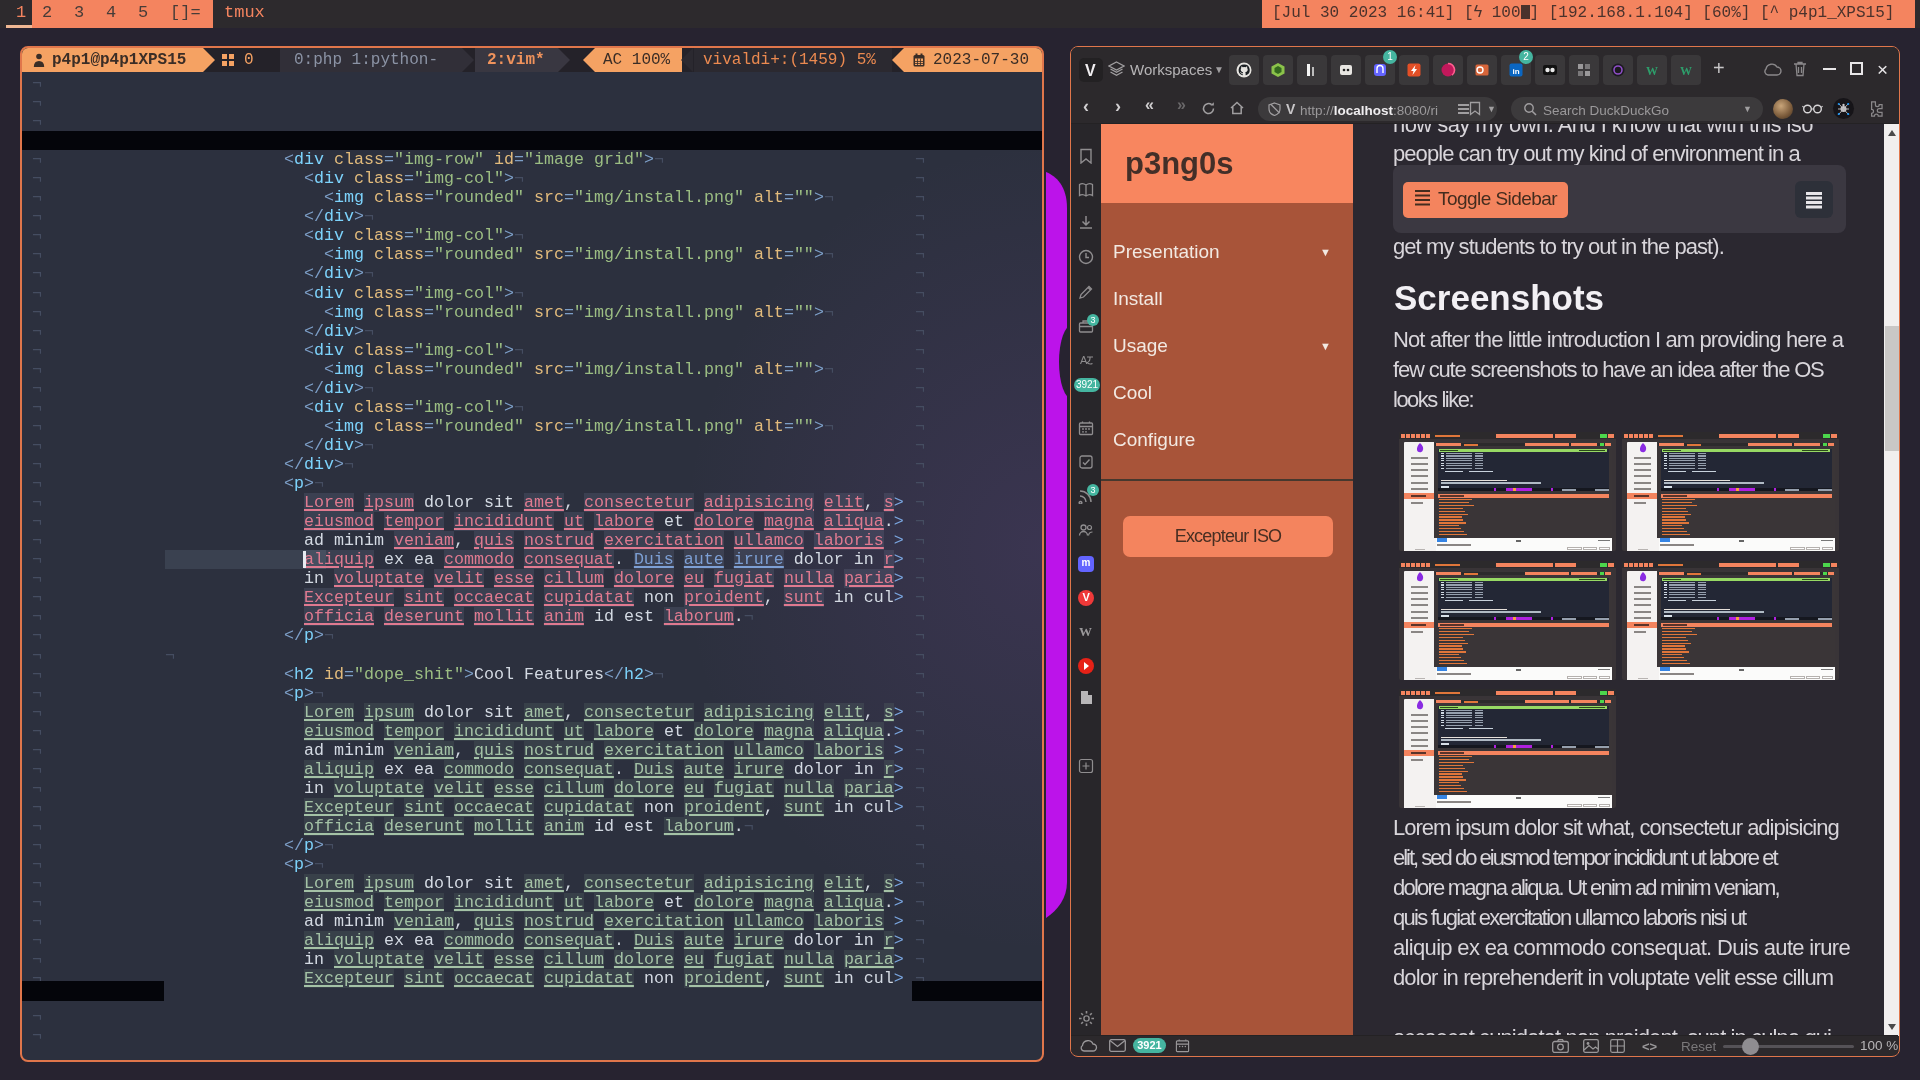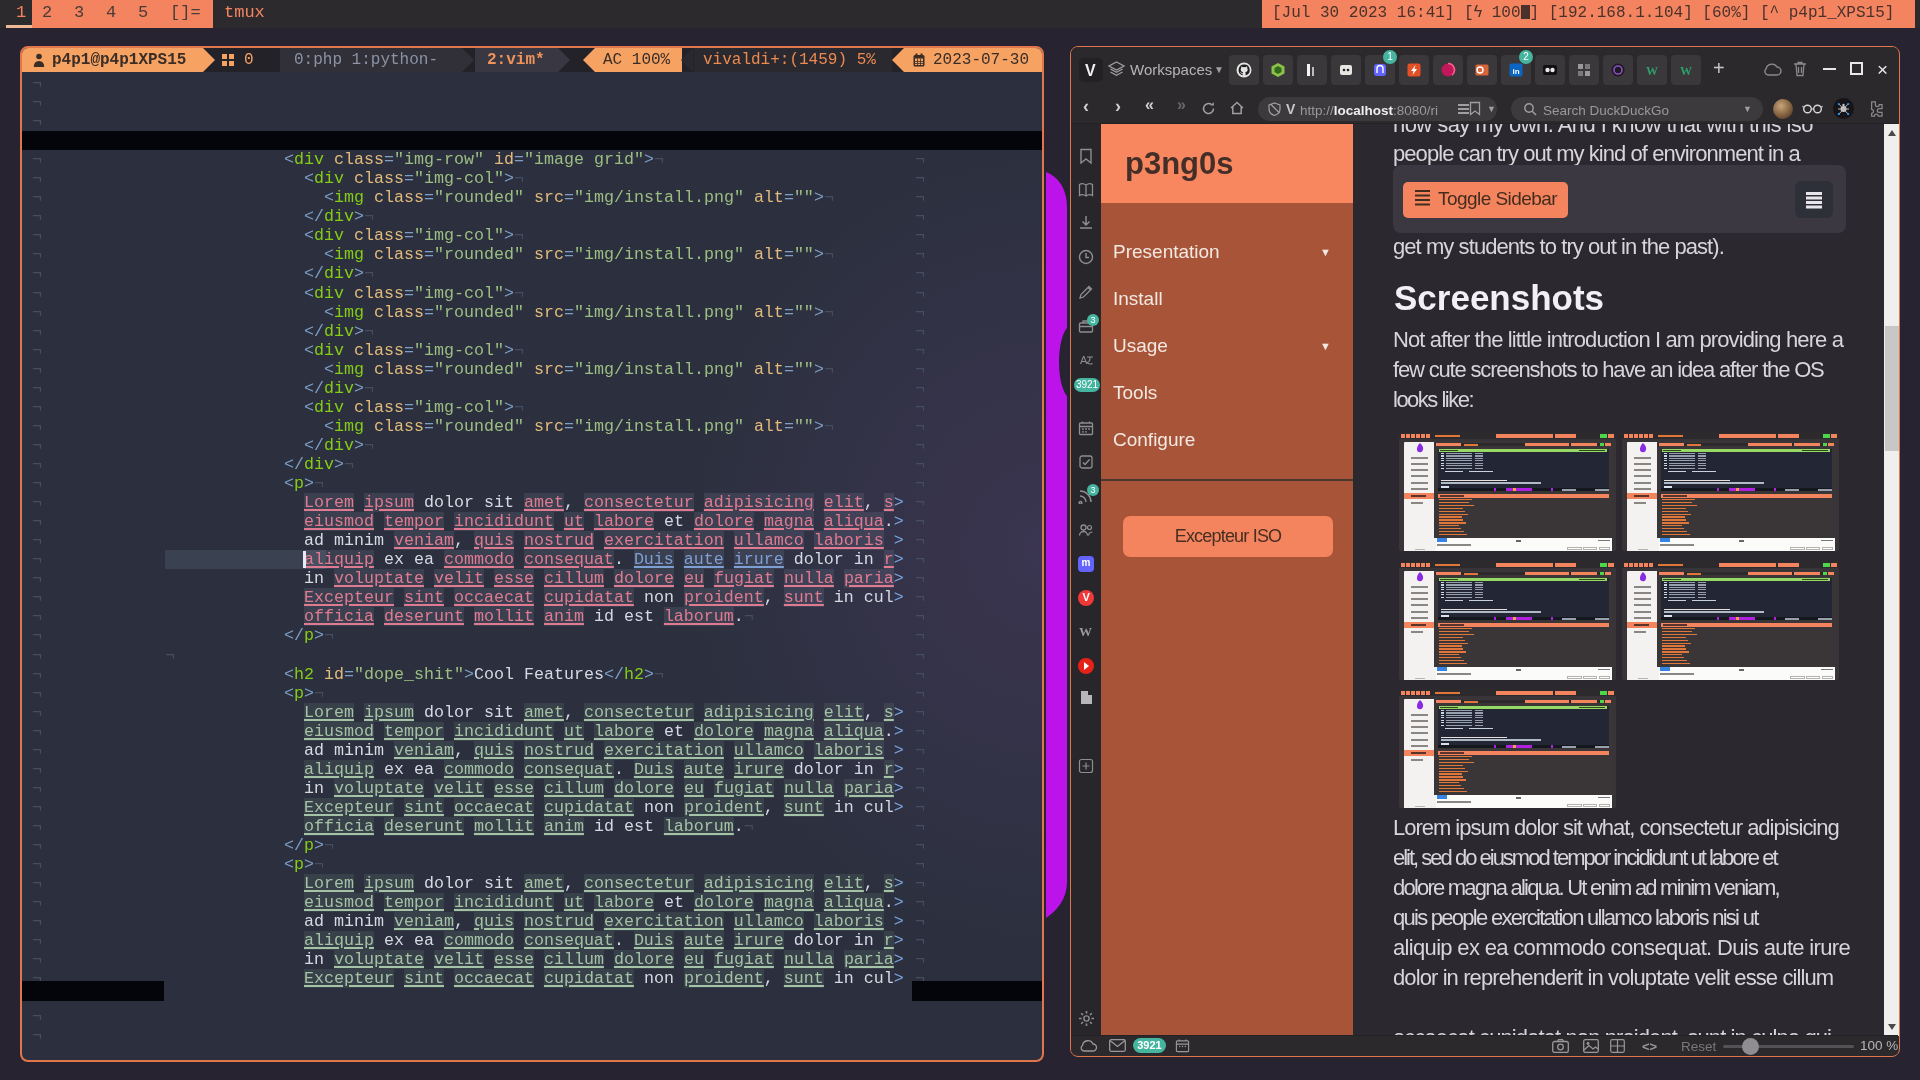--- a/index.html
+++ b/index.html
@@ -3,21 +3,21 @@
 *{margin:0;padding:0;box-sizing:border-box}
 html,body{width:1920px;height:1080px;overflow:hidden;background:#272330;font-family:"Liberation Sans",sans-serif}
 .abs{position:absolute}
 #tbar{position:absolute;left:0;top:0;width:1920px;height:28px;background:#2d2a2d;font-family:"Liberation Mono",monospace;font-size:17px;font-weight:400}
 #tbar .o{color:#f4845f}
 #tbar .bx{position:absolute;top:0;height:28px;background:#f4845f}
 #term{position:absolute;left:20px;top:46px;width:1024px;height:1016px;background:#2c303e;border:2px solid #e0764b;border-radius:8px;overflow:hidden}
 #tmux{position:absolute;left:0;top:0;width:1020px;height:24px;background:#242229;font-family:"Liberation Mono",monospace;font-size:16px}
 #tmux .seg{position:absolute;top:0;height:24px;line-height:24px;white-space:pre}
 .vr{position:absolute;height:19px;line-height:19px;white-space:pre;font-family:"Liberation Mono",monospace;font-size:16.67px;font-weight:400}
-.vb{color:#7d9fc8}.vt{color:#84cc16}.va{color:#e2bb7c}.vs{color:#9cbe83}.vw{color:#d4dae3}.vn{color:#454d61}.vx{color:#7aa6e0}
+.vb{color:#7d9fc8}.vt{color:#7dd3fc}.va{color:#e2bb7c}.vs{color:#9cbe83}.vw{color:#d4dae3}.vn{color:#454d61}.vx{color:#7aa6e0}
 .sp1,.sp1b,.sp2{background:rgba(160,180,210,.13);text-decoration:underline;text-decoration-thickness:1.5px;text-underline-offset:2px}
 .sp1{color:#e07a90}.sp1b{color:#7d9fd4}.sp2{color:#a4c2a6;background:rgba(140,180,150,.13)}
 #brow{position:absolute;left:1070px;top:46px;width:830px;height:1011px;background:#2b292c;border:1.5px solid #e0764b;border-radius:8px;overflow:hidden}
 #page{position:absolute;left:30px;top:77px;width:783px;height:912px;background:#2b2830;overflow:hidden}
 .pt{position:absolute;color:#d8d5da;font-size:22px;white-space:nowrap}
 .thumb{position:absolute;width:217px;height:119px;background:#393437;border-radius:2px;overflow:hidden}
 .tb{position:absolute;background:#f4845e}
 </style></head>
 <body>
 <svg class="abs" style="left:1040px;top:140px" width="36" height="800" viewBox="0 0 36 800">
@@ -432,21 +432,21 @@
     </svg>
 <div id="page">
 <div class="abs" style="left:0;top:0;width:252px;height:912px;background:#a85439"></div>
 <div class="abs" style="left:0;top:0;width:252px;height:79px;background:#f8865f"></div>
 <div class="abs" style="left:24px;top:22px;color:#432f28;font-size:31px;font-weight:700">p3ng0s</div>
 <div class="abs" style="left:12px;top:117px;color:#f2e9e2;font-size:19px">Presentation</div>
 <div class="abs" style="left:219px;top:122px;color:#f2e9e2;font-size:11px">▼</div>
 <div class="abs" style="left:12px;top:164px;color:#f2e9e2;font-size:19px">Install</div>
 <div class="abs" style="left:12px;top:211px;color:#f2e9e2;font-size:19px">Usage</div>
 <div class="abs" style="left:219px;top:216px;color:#f2e9e2;font-size:11px">▼</div>
-<div class="abs" style="left:12px;top:258px;color:#f2e9e2;font-size:19px">Tools</div>
+<div class="abs" style="left:12px;top:258px;color:#f2e9e2;font-size:19px">Cool</div>
 <div class="abs" style="left:12px;top:305px;color:#f2e9e2;font-size:19px">Configure</div>
 <div class="abs" style="left:0;top:355px;width:252px;height:1.5px;background:#46382e"></div>
 <div class="abs" style="left:22px;top:392px;width:210px;height:41px;background:#f4845e;border-radius:7px;color:#472e22;font-size:18px;text-align:center;line-height:41px;letter-spacing:-0.8px">Excepteur ISO</div>
 <div class="abs" style="left:252px;top:0;width:531px;height:912px;background:#2b2830;overflow:hidden">
 <div class="pt" style="left:40px;top:-12px;letter-spacing:-0.56px">now say my own. And I know that with this iso</div>
 <div class="pt" style="left:40px;top:17px;letter-spacing:-0.94px">people can try out my kind of environment in a</div>
 <div class="abs" style="left:40px;top:41px;width:453px;height:68px;background:#3b3841;border-radius:8px"></div>
 <div class="abs" style="left:50px;top:58px;width:165px;height:36px;background:#f4845e;border-radius:5px"></div>
 <div class="abs" style="left:62px;top:66px;width:15px;height:2.2px;background:#432c1e;box-shadow:0 4.5px 0 #432c1e,0 9px 0 #432c1e,0 13.5px 0 #432c1e"></div>
 <div class="abs" style="left:85px;top:64px;color:#432c1e;font-size:19px;letter-spacing:-0.55px">Toggle Sidebar</div>
@@ -933,21 +933,21 @@
 <div class="abs" style="left:117px;top:108px;width:5px;height:1.5px;background:#666"></div>
 <div class="abs" style="left:199px;top:107.5px;width:12px;height:1.8px;background:#777"></div>
 <div class="abs" style="left:37.5px;top:112.2px;width:34px;height:1.8px;background:#8a8684"></div>
 <div class="abs" style="left:168px;top:114.8px;width:15px;height:3.6px;background:#fff;border:0.5px solid #b5b1ae"></div>
 <div class="abs" style="left:184px;top:114.8px;width:14px;height:3.6px;background:#fff;border:0.5px solid #b5b1ae"></div>
 <div class="abs" style="left:200px;top:114.8px;width:11px;height:3.6px;background:#fff;border:0.5px solid #b5b1ae"></div>
 </div>
 <div class="pt" style="left:40px;top:691px;letter-spacing:-1.02px">Lorem ipsum dolor sit what, consectetur adipisicing</div>
         <div class="pt" style="left:40px;top:721px;letter-spacing:-2.0px">elit, sed do eiusmod tempor incididunt ut labore et</div>
         <div class="pt" style="left:40px;top:751px;letter-spacing:-1.78px">dolore magna aliqua. Ut enim ad minim veniam,</div>
-        <div class="pt" style="left:40px;top:781px;letter-spacing:-1.73px">quis people exercitation ullamco laboris nisi ut</div>
+        <div class="pt" style="left:40px;top:781px;letter-spacing:-1.73px">quis fugiat exercitation ullamco laboris nisi ut</div>
         <div class="pt" style="left:40px;top:811px;letter-spacing:-0.67px">aliquip ex ea commodo consequat. Duis aute irure</div>
         <div class="pt" style="left:40px;top:841px;letter-spacing:-0.9px">dolor in reprehenderit in voluptate velit esse cillum</div>
         <div class="pt" style="left:40px;top:901px;letter-spacing:-0.9px">occaecat cupidatat non proident, sunt in culpa qui</div>
       </div>
 </div>
 <div class="abs" style="left:813px;top:77px;width:16px;height:912px;background:#f1efee"></div>
 <div class="abs" style="left:817px;top:83px;width:0;height:0;border-left:4.5px solid transparent;border-right:4.5px solid transparent;border-bottom:6px solid #4a4a4a"></div>
 <div class="abs" style="left:817px;top:977px;width:0;height:0;border-left:4.5px solid transparent;border-right:4.5px solid transparent;border-top:6px solid #4a4a4a"></div>
 <div class="abs" style="left:814px;top:279px;width:14px;height:125px;background:#c9c7c5"></div>
 <div class="abs" style="left:0;top:988px;width:827px;height:20px;background:#2c292c;border-top:1px solid #242224"></div>

